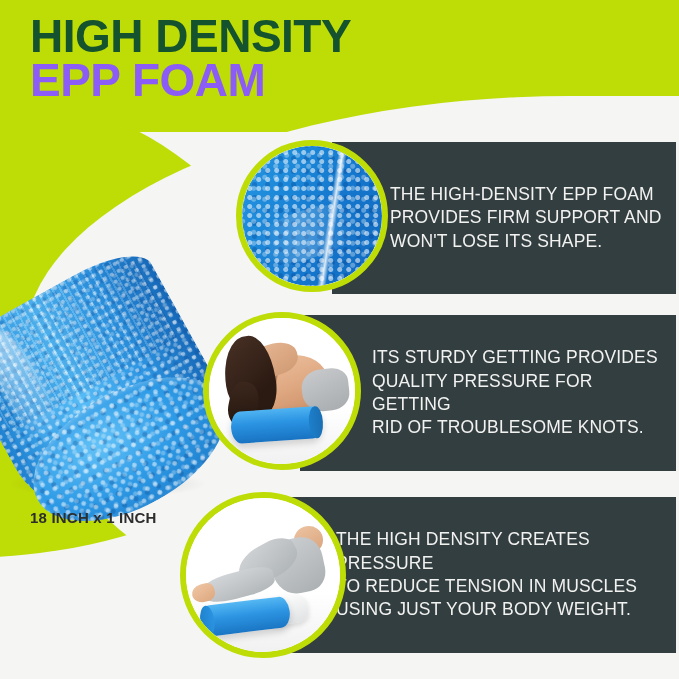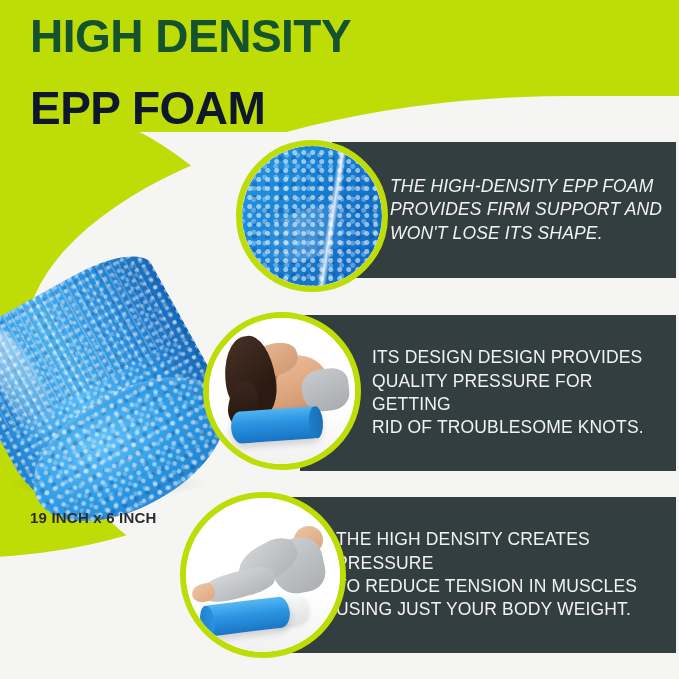--- a/index.html
+++ b/index.html
@@ -72,21 +72,21 @@
     display:flex;
     align-items:center;
   }
   .panel .panel-text{
     color:#f2f2f0;
     font-size:17.5px;
     line-height:1.33;
     letter-spacing:0.15px;
     white-space:pre-line;
   }
-  #panel-1{left:332px;top:142px;width:344px;height:136px;font-style:italic;}
+  #panel-1{left:332px;top:142px;width:344px;height:152px;}
   #panel-1 .panel-text{margin-left:58px;}
   #panel-2{left:300px;top:315px;width:376px;height:156px;}
   #panel-2 .panel-text{margin-left:72px;}
   #panel-3{left:276px;top:497px;width:400px;height:156px;}
   #panel-3 .panel-text{margin-left:60px;}
 
   
   .badge{
     position:absolute;
     border-radius:50%;
@@ -296,30 +296,30 @@
 <body>
 
 <div id="infographic" style="background: rgb(245, 245, 244);">
 
   <div class="header-green"></div>
   <div class="header-swoop"></div>
   <div class="swoop-cut"></div>
 
   <div class="title-wrap">
     <div class="title-line1" style="color: #14532d;">HIGH DENSITY</div>
-    <div class="title-line2" style="color: #0f172a; margin-top: 28px;">EPP FOAM</div>
+    <div class="title-line2" style="color: #8b5cf6;">EPP FOAM</div>
   </div>
 
   <div class="panel" id="panel-1" style="background: rgb(51, 62, 64);">
     <div class="panel-text">THE HIGH-DENSITY EPP FOAM
 PROVIDES FIRM SUPPORT AND
 WON'T LOSE ITS SHAPE.</div>
   </div>
   <div class="panel" id="panel-2" style="background: rgb(51, 62, 64);">
-    <div class="panel-text">ITS DESIGN DESIGN PROVIDES
+    <div class="panel-text">ITS STURDY GETTING PROVIDES
 QUALITY PRESSURE FOR GETTING
 RID OF TROUBLESOME KNOTS.</div>
   </div>
   <div class="panel" id="panel-3" style="background: rgb(51, 62, 64);">
     <div class="panel-text">THE HIGH DENSITY CREATES PRESSURE
 TO REDUCE TENSION IN MUSCLES
 USING JUST YOUR BODY WEIGHT.</div>
   </div>
 
   <div class="badge" id="badge-1">
@@ -356,15 +356,15 @@
   </div>
 
   <div class="roller-shadow"></div>
   <div id="product-roller">
     <div class="roller-body"></div>
     <div class="roller-ridges"></div>
     <div class="roller-gloss"></div>
     <div class="roller-cap"></div>
   </div>
 
-  <div id="dimension-label">19 INCH x 6 INCH</div>
+  <div id="dimension-label">18 INCH x 1 INCH</div>
 
 </div>
 
 </body></html>

